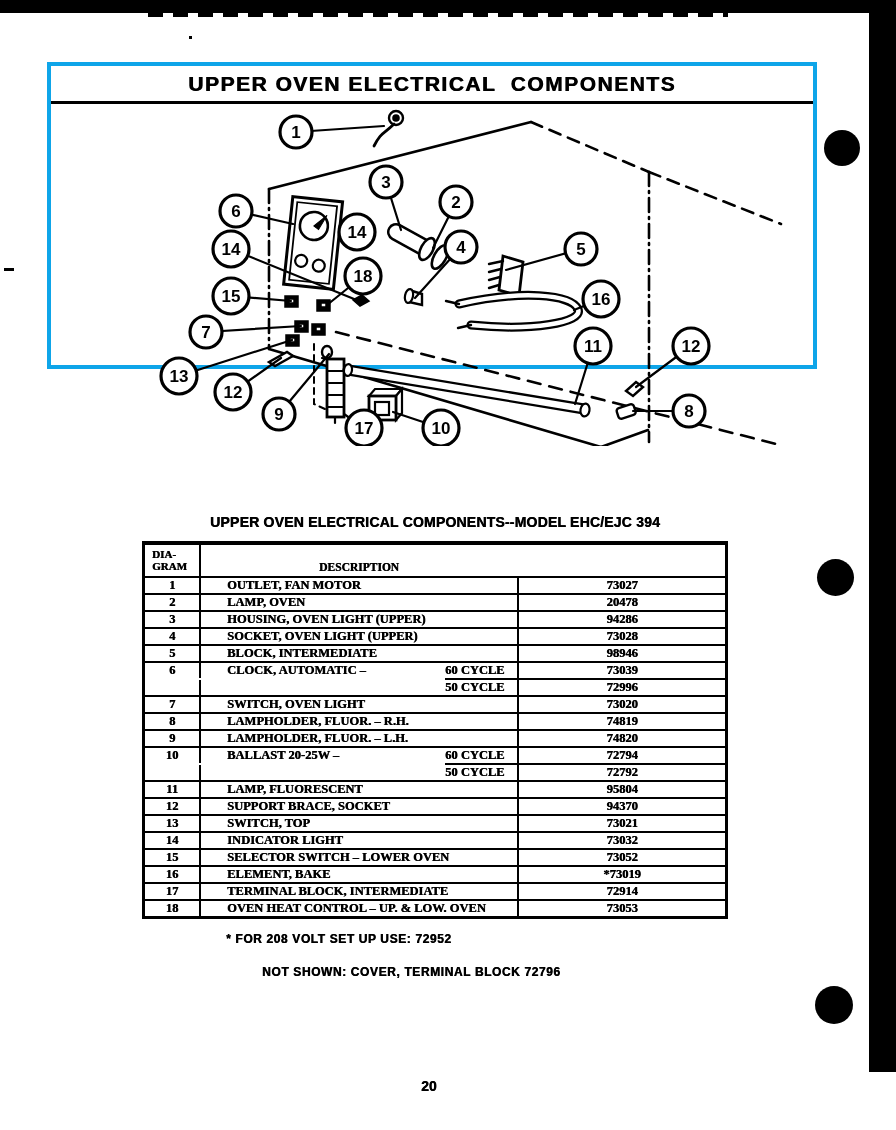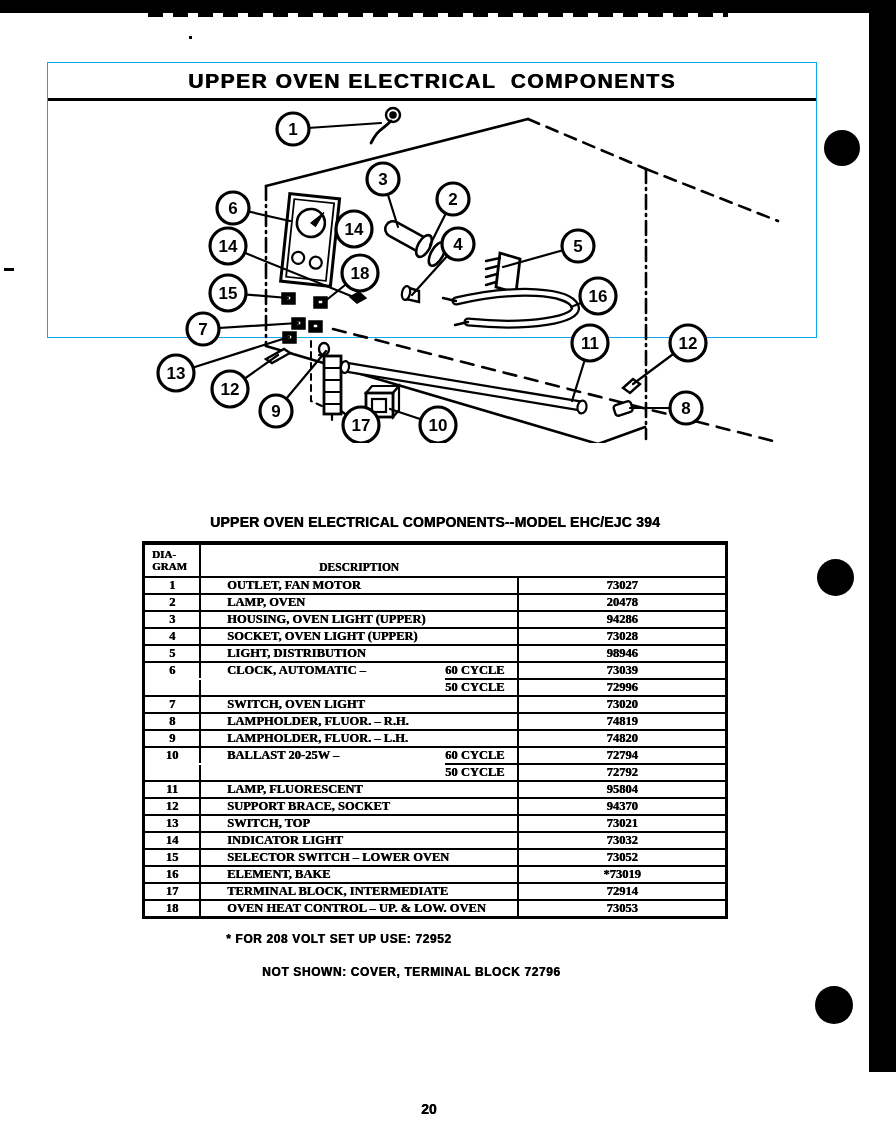--- a/index.html
+++ b/index.html
@@ -12,22 +12,22 @@
       background:repeating-linear-gradient(90deg,#000 0 15px,transparent 15px 25px);}
   .right-band{position:absolute;left:869px;top:6px;width:27px;height:1066px;background:#000;}
   .hole{position:absolute;border-radius:50%;background:#000;}
   .hole-1{left:824px;top:130px;width:36px;height:36px;}
   .hole-2{left:817px;top:559px;width:37px;height:37px;}
   .hole-3{left:815px;top:986px;width:38px;height:38px;}
   .mark-left{position:absolute;left:4px;top:268px;width:10px;height:3px;background:#000;}
   .mark-dot{position:absolute;left:189px;top:36px;width:3px;height:3px;background:#000;}
 
   
-  .diagram-panel{position:absolute;left:47px;top:62px;width:770px;height:276px;
-      border:1px solid #0ea5e9;box-sizing:border-box;}
+  .diagram-panel{position:absolute;left:47px;top:62px;width:770px;height:307px;
+      border:4px solid #0ea5e9;box-sizing:border-box;}
   .diagram-title{height:35px;border-bottom:3px solid #000;display:flex;align-items:center;
       justify-content:center;font-weight:bold;font-size:21px;letter-spacing:1.5px;
       white-space:pre;text-shadow:0.7px 0 #000;}
   .diagram-svg{position:absolute;left:0;top:38px;}
 
   
   .table-title{position:absolute;left:142px;top:514px;width:586px;text-align:center;
       font-weight:bold;font-size:14px;letter-spacing:0.2px;text-shadow:0.5px 0 #000;}
   .parts-table{position:absolute;left:142px;top:541px;width:586px;box-sizing:border-box;
       border:3px solid #000;border-top-width:4px;background:#fff;
@@ -46,21 +46,21 @@
   .c-dia{border-right:2px solid #000;box-sizing:border-box;text-align:center;}
   .c-desc{padding-left:26px;white-space:nowrap;}
   .c-cycle{white-space:nowrap;}
   .c-part{border-left:2px solid #000;box-sizing:border-box;text-align:center;}
 
   .footnote-1{position:absolute;left:226px;top:917px;font-weight:bold;font-size:12px;
       letter-spacing:0.6px;text-shadow:0.5px 0 #000;margin-top:15px;}
   .footnote-2{position:absolute;left:262px;top:965px;font-weight:bold;font-size:12px;
       letter-spacing:0.6px;text-shadow:0.5px 0 #000;}
   .page-number{position:absolute;left:421px;top:1078px;font-weight:bold;font-size:14px;
-      text-shadow:0.5px 0 #000;margin-top:23px;}
+      text-shadow:0.5px 0 #000;}
 </style>
 </head>
 <body>
 
 <div class="page">
 
   <div class="top-band"></div>
   <div class="right-band"></div>
   <div class="hole hole-1"></div>
   <div class="hole hole-2"></div>
@@ -310,21 +310,21 @@
           <div class="c-part">94286</div>
         </div>
         <div class="t-row">
           <div class="c-dia">4</div>
           <div class="c-desc">SOCKET, OVEN LIGHT (UPPER)</div>
           <div class="c-cycle"></div>
           <div class="c-part">73028</div>
         </div>
         <div class="t-row">
           <div class="c-dia">5</div>
-          <div class="c-desc">LIGHT, DISTRIBUTION</div>
+          <div class="c-desc">BLOCK, INTERMEDIATE</div>
           <div class="c-cycle"></div>
           <div class="c-part">98946</div>
         </div>
         <div class="t-row sub-first">
           <div class="c-dia">6</div>
           <div class="c-desc">CLOCK, AUTOMATIC –</div>
           <div class="c-cycle">60 CYCLE</div>
           <div class="c-part">73039</div>
         </div>
         <div class="t-row sub-second">

